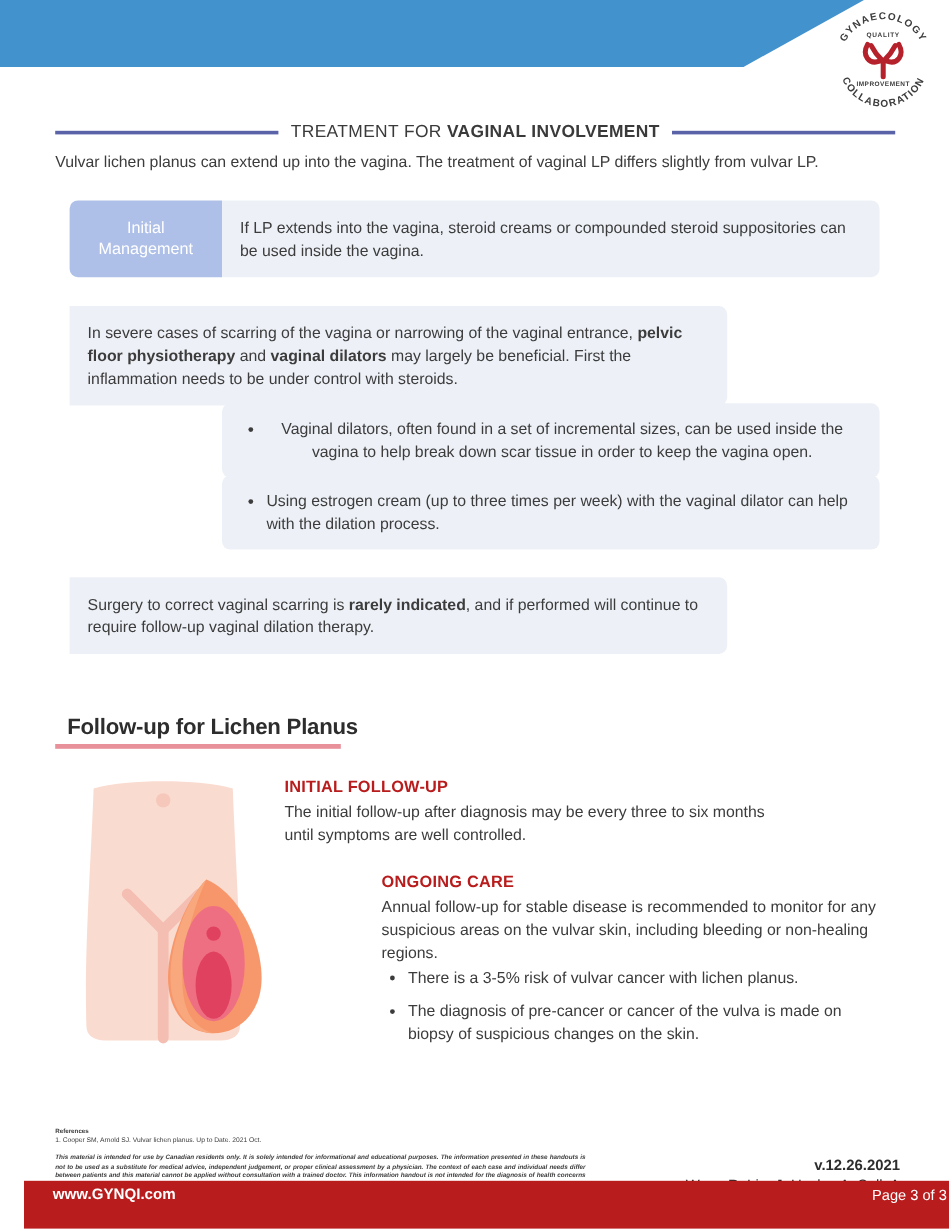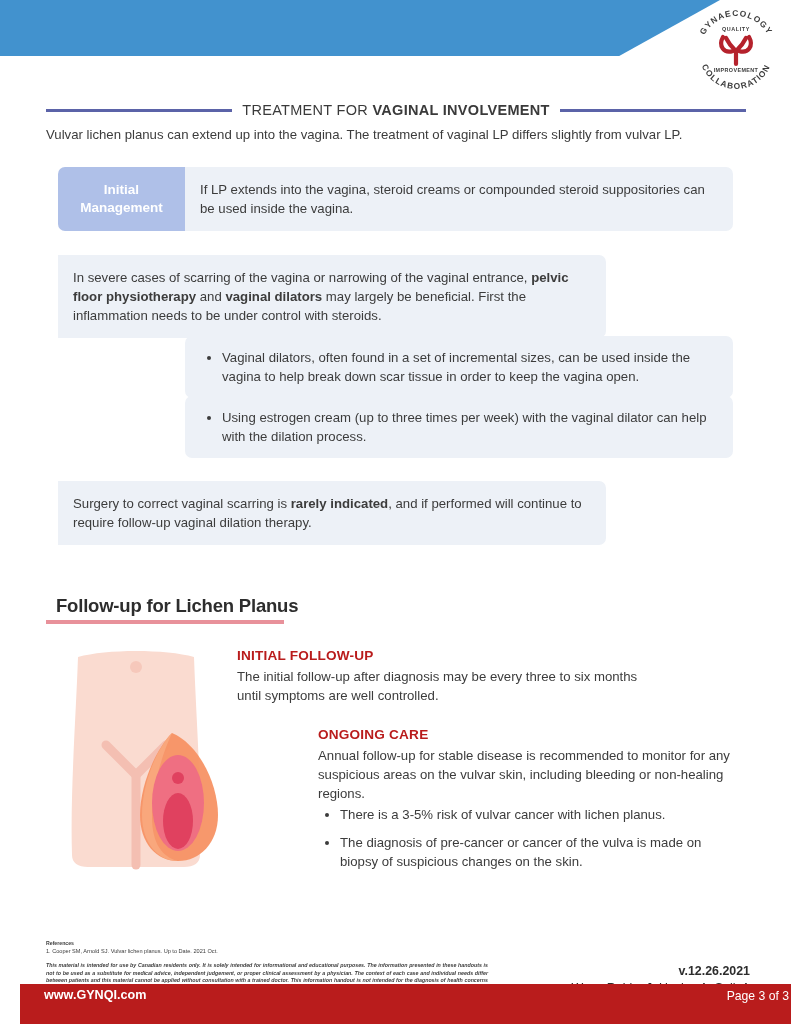--- a/index.html
+++ b/index.html
@@ -81,21 +81,21 @@
     left: 58px;
     display: flex;
     align-items: stretch;
   }
   .row-label {
     width: 127px;
     background: #afc0e8;
     border-radius: 7px 0 0 7px;
     color: #ffffff;
     font-size: 13.5px;
-    font-weight: bold;
+    font-weight: normal;
     line-height: 18px;
     display: flex;
     align-items: center;
     justify-content: center;
     text-align: center;
     padding: 10px 4px;
     box-sizing: border-box;
   }
   .row-body {
     width: 548px;
@@ -311,21 +311,21 @@
       <span>Management</span>
     </span>
   </div>
   <div class="row-body">If LP extends into the vagina, steroid creams or compounded steroid suppositories can be used inside the vagina.</div>
 </div>
 
 <div class="row" style="top:255px;">
   <div class="row-body">In severe cases of scarring of the vagina or narrowing of the vaginal entrance, <b>pelvic floor physiotherapy</b> and <b>vaginal dilators</b> may largely be beneficial. First the inflammation needs to be under control with steroids.</div>
 </div>
 
-<div class="bullet-box" style="top:336px;">
+<div class="bullet-box" style="top:336px;text-align:center;">
   <ul>
     <li>Vaginal dilators, often found in a set of incremental sizes, can be used inside the vagina to help break down scar tissue in order to keep the vagina open.</li>
   </ul>
 </div>
 
 <div class="bullet-box" style="top:396px;">
   <ul>
     <li>Using estrogen cream (up to three times per week) with the vaginal dilator can help with the dilation process.</li>
   </ul>
 </div>

